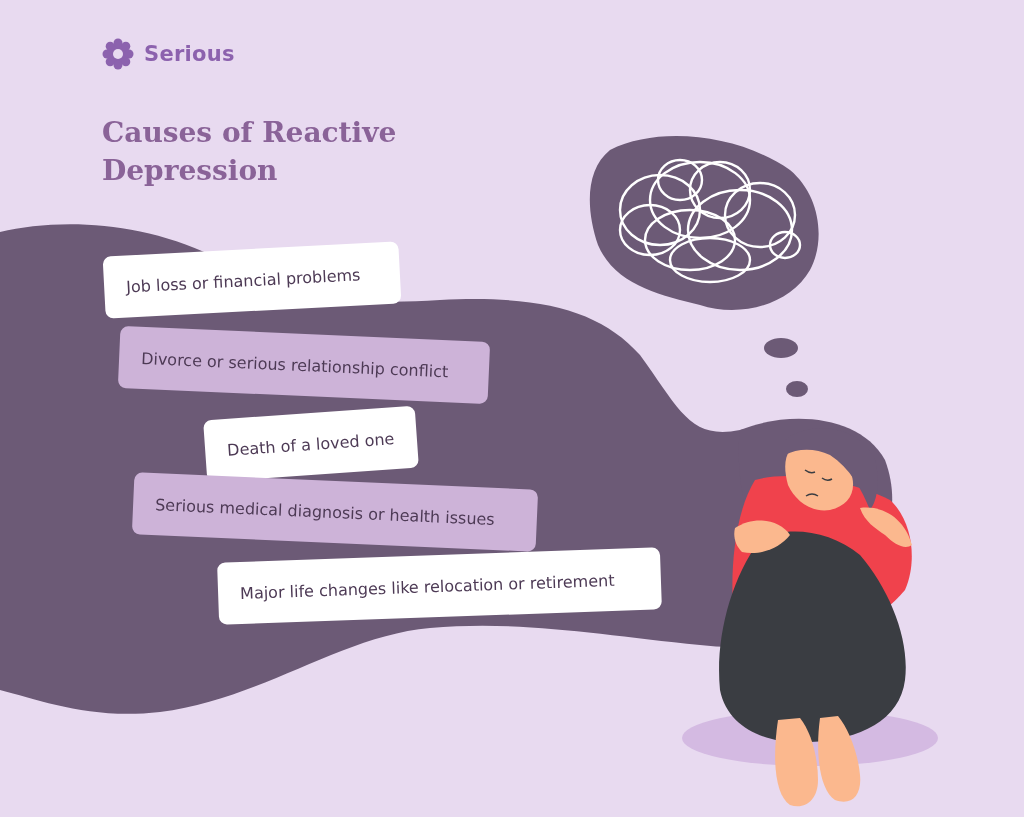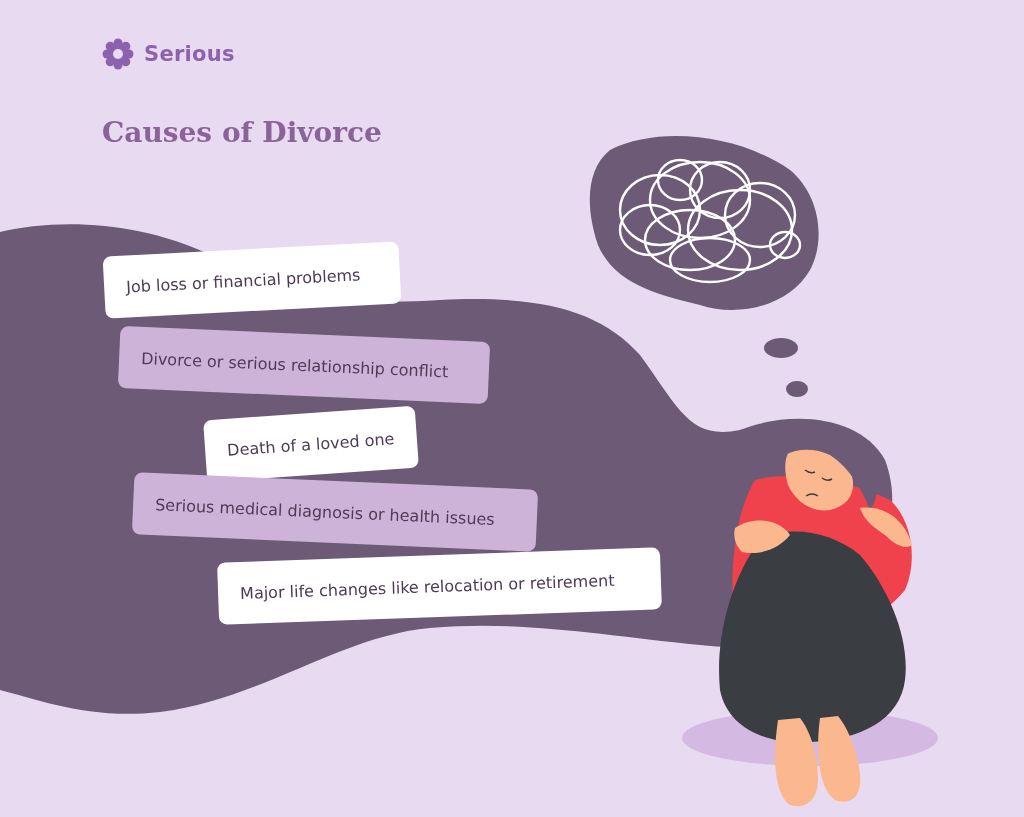--- a/index.html
+++ b/index.html
@@ -107,21 +107,22 @@
       <circle cx="-7.8" cy="7.8" r="4.5"></circle>
       <circle cx="-11" cy="0" r="4.5"></circle>
       <circle cx="-7.8" cy="-7.8" r="4.5"></circle>
     </g>
     <circle cx="16" cy="16" r="5" fill="#e8daf0"></circle>
   </svg>
   <span class="brand-name">Serious</span>
 </div>
 
 <h1 class="title">
-  <span>Causes of Divorce</span><br>
+  <span>Causes of Reactive</span><br>
+  <span>Depression</span>
 </h1>
 
 <div class="card white" style="left:104px; top:249px; width:296px; transform: rotate(-3deg);">
   <span>Job loss or financial problems</span>
 </div>
 <div class="card lilac" style="left:119px; top:334px; width:370px; transform: rotate(2.5deg);">
   <span>Divorce or serious relationship conflict</span>
 </div>
 <div class="card white" style="left:205px; top:413px; width:212px; transform: rotate(-4deg);">
   <span>Death of a loved one</span>

